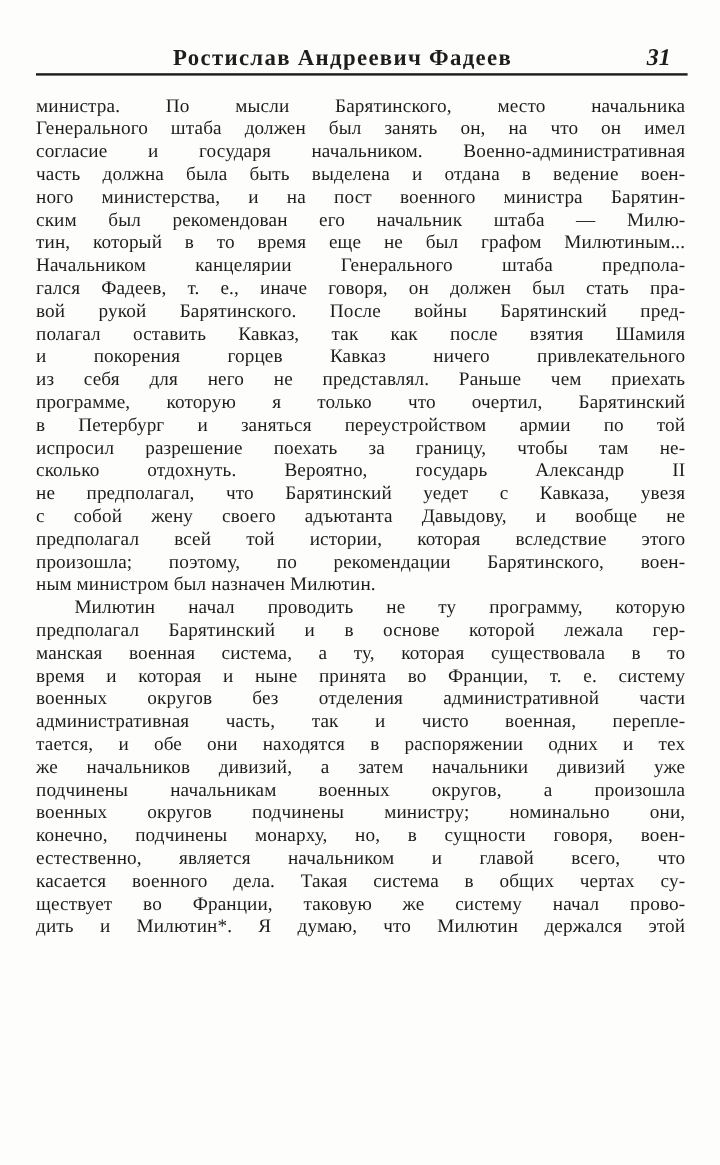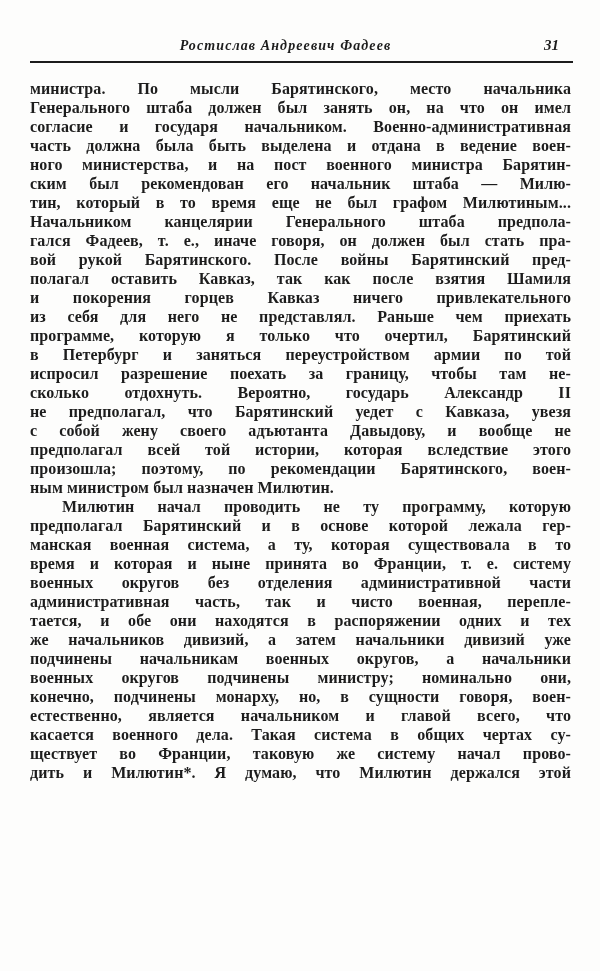--- a/index.html
+++ b/index.html
@@ -18,51 +18,50 @@
   .header {
     position: absolute;
     left: 30px; top: 38px;
     width: 543px; height: 20px;
   }
   .running-title {
     position: absolute;
     left: 0; top: 0;
     width: calc(100% - 32px);
     text-align: center;
-    font-style: italic;
     font-weight: bold;
-    font-size: 14px;
+    font-size: 19px;
     letter-spacing: 1.1px;
     white-space: nowrap;
   }
   .page-number {
     position: absolute;
     right: 14px; top: -1px;
     font-style: italic;
     font-weight: bold;
-    font-size: 15px;
+    font-size: 20px;
   }
   .rule {
     position: absolute;
     left: 30px; top: 61px;
     width: 543px; height: 0;
     margin: 0; border: 0;
     border-top: 2px solid #1c1c1c;
   }
   .body-text {
     position: absolute;
     left: 30px; top: 79px;
     width: 541px;
   }
   .paragraph { margin: 0; }
   .paragraph + .paragraph { }
   .line {
     font-size: 16px;
     line-height: 19px;
-    font-weight: bold;
+    font-weight: normal;
     letter-spacing: 0.1px;
     text-align: justify;
     text-align-last: justify;
   }
   .line.no-stretch { text-align-last: left; }
   .line.indent { text-indent: 32px; }
 </style>
 </head>
 <body>
 
@@ -99,21 +98,21 @@
       </div>
     <div class="paragraph">
         <div class="line indent">Милютин начал проводить не ту программу, которую</div>
         <div class="line">предполагал Барятинский и в основе которой лежала гер-</div>
         <div class="line">манская военная система, а ту, которая существовала в то</div>
         <div class="line">время и которая и ныне принята во Франции, т. е. систему</div>
         <div class="line">военных округов без отделения административной части</div>
         <div class="line">административная часть, так и чисто военная, перепле-</div>
         <div class="line">тается, и обе они находятся в распоряжении одних и тех</div>
         <div class="line">же начальников дивизий, а затем начальники дивизий уже</div>
-        <div class="line">подчинены начальникам военных округов, а начальники</div>
+        <div class="line">подчинены начальникам военных округов, а произошла</div>
         <div class="line">военных округов подчинены министру; номинально они,</div>
         <div class="line">конечно, подчинены монарху, но, в сущности говоря, воен-</div>
         <div class="line">естественно, является начальником и главой всего, что</div>
         <div class="line">касается военного дела. Такая система в общих чертах су-</div>
         <div class="line">ществует во Франции, таковую же систему начал прово-</div>
         <div class="line">дить и Милютин*. Я думаю, что Милютин держался этой</div>
       </div>
   </div>
 </div>
 

